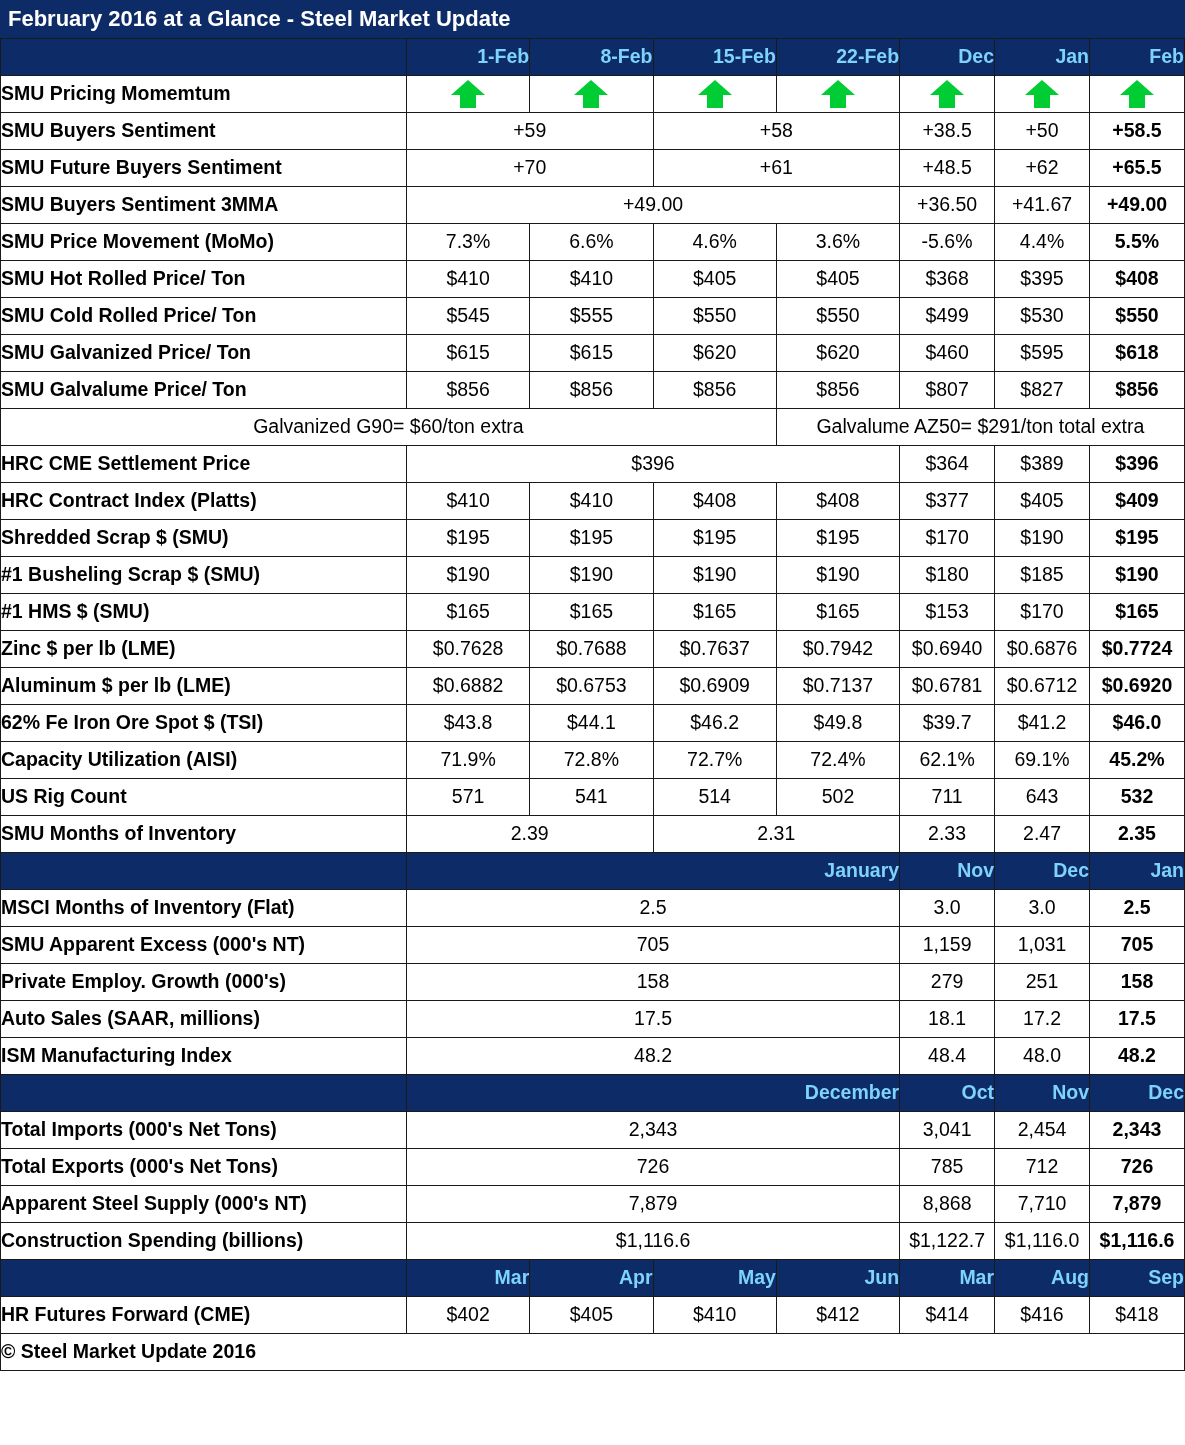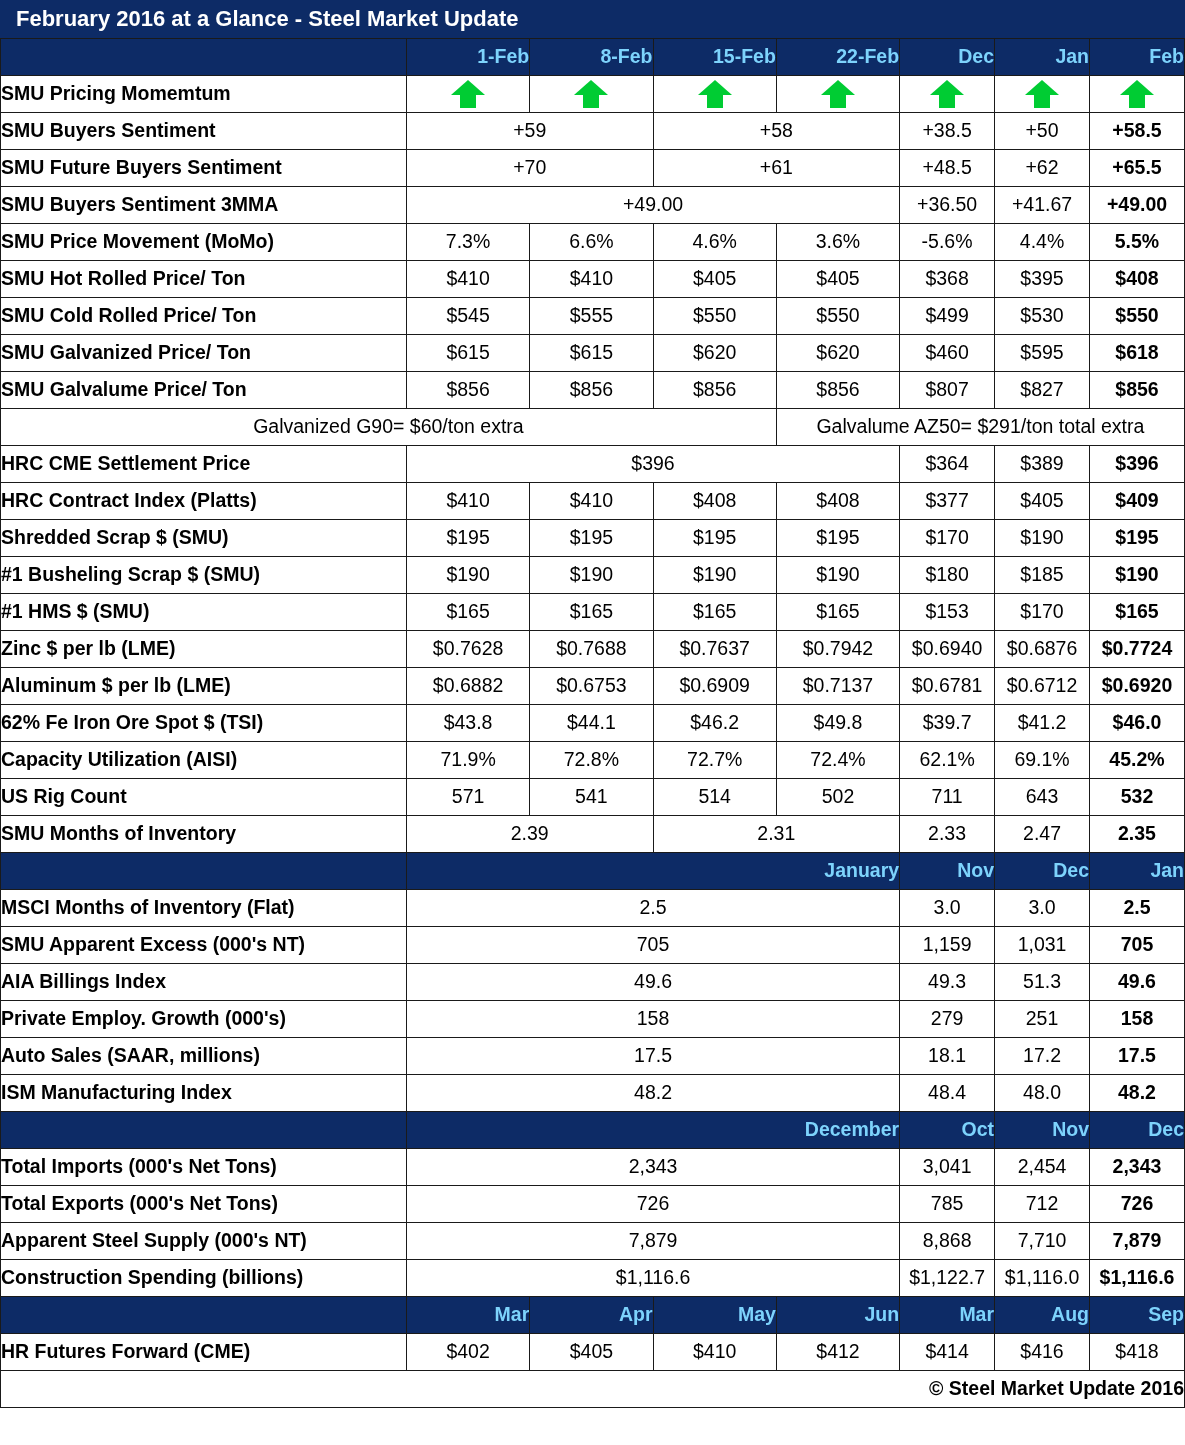--- a/index.html
+++ b/index.html
@@ -35,21 +35,21 @@
     overflow: hidden;
     white-space: nowrap;
   }
   .title-bar {
     background: #0d2b66;
     color: #ffffff;
     font-weight: bold;
     font-size: 22px;
     height: 38px;
     line-height: 38px;
-    padding-left: 16px;
+    padding-left: 8px;
     border: none;
     text-align: left;
   }
   .hdr {
     background: #0d2b66;
     color: #7dd3fc;
     font-weight: bold;
     text-align: right;
     font-size: 20px;
     border-color: #0d2b66;
@@ -102,21 +102,20 @@
     content: "";
     position: absolute;
     left: 9px;
     top: 14px;
     width: 16px;
     height: 14px;
     background: #00cc33;
   }
   .footer {
     height: 42px;
-    text-align: right;
     font-weight: bold;
     font-size: 20px;
     padding-right: 10px;
     padding-top: 10px;
     box-sizing: border-box;
     color: #000;
   }
   .edge-none { border: none; }
 </style>
 </head>
@@ -367,27 +366,20 @@
       <td class="val bold">2.5</td>
     </tr>
     <tr>
       <td class="rowlabel">SMU Apparent Excess (000's NT)</td>
       <td class="val" colspan="4">705</td>
       <td class="val">1,159</td>
       <td class="val">1,031</td>
       <td class="val bold">705</td>
     </tr>
     <tr>
-      <td class="rowlabel">AIA Billings Index</td>
-      <td class="val" colspan="4">49.6</td>
-      <td class="val">49.3</td>
-      <td class="val">51.3</td>
-      <td class="val bold">49.6</td>
-    </tr>
-    <tr>
       <td class="rowlabel">Private Employ. Growth (000's)</td>
       <td class="val" colspan="4">158</td>
       <td class="val">279</td>
       <td class="val">251</td>
       <td class="val bold">158</td>
     </tr>
     <tr>
       <td class="rowlabel">Auto Sales (SAAR, millions)</td>
       <td class="val" colspan="4">17.5</td>
       <td class="val">18.1</td>

